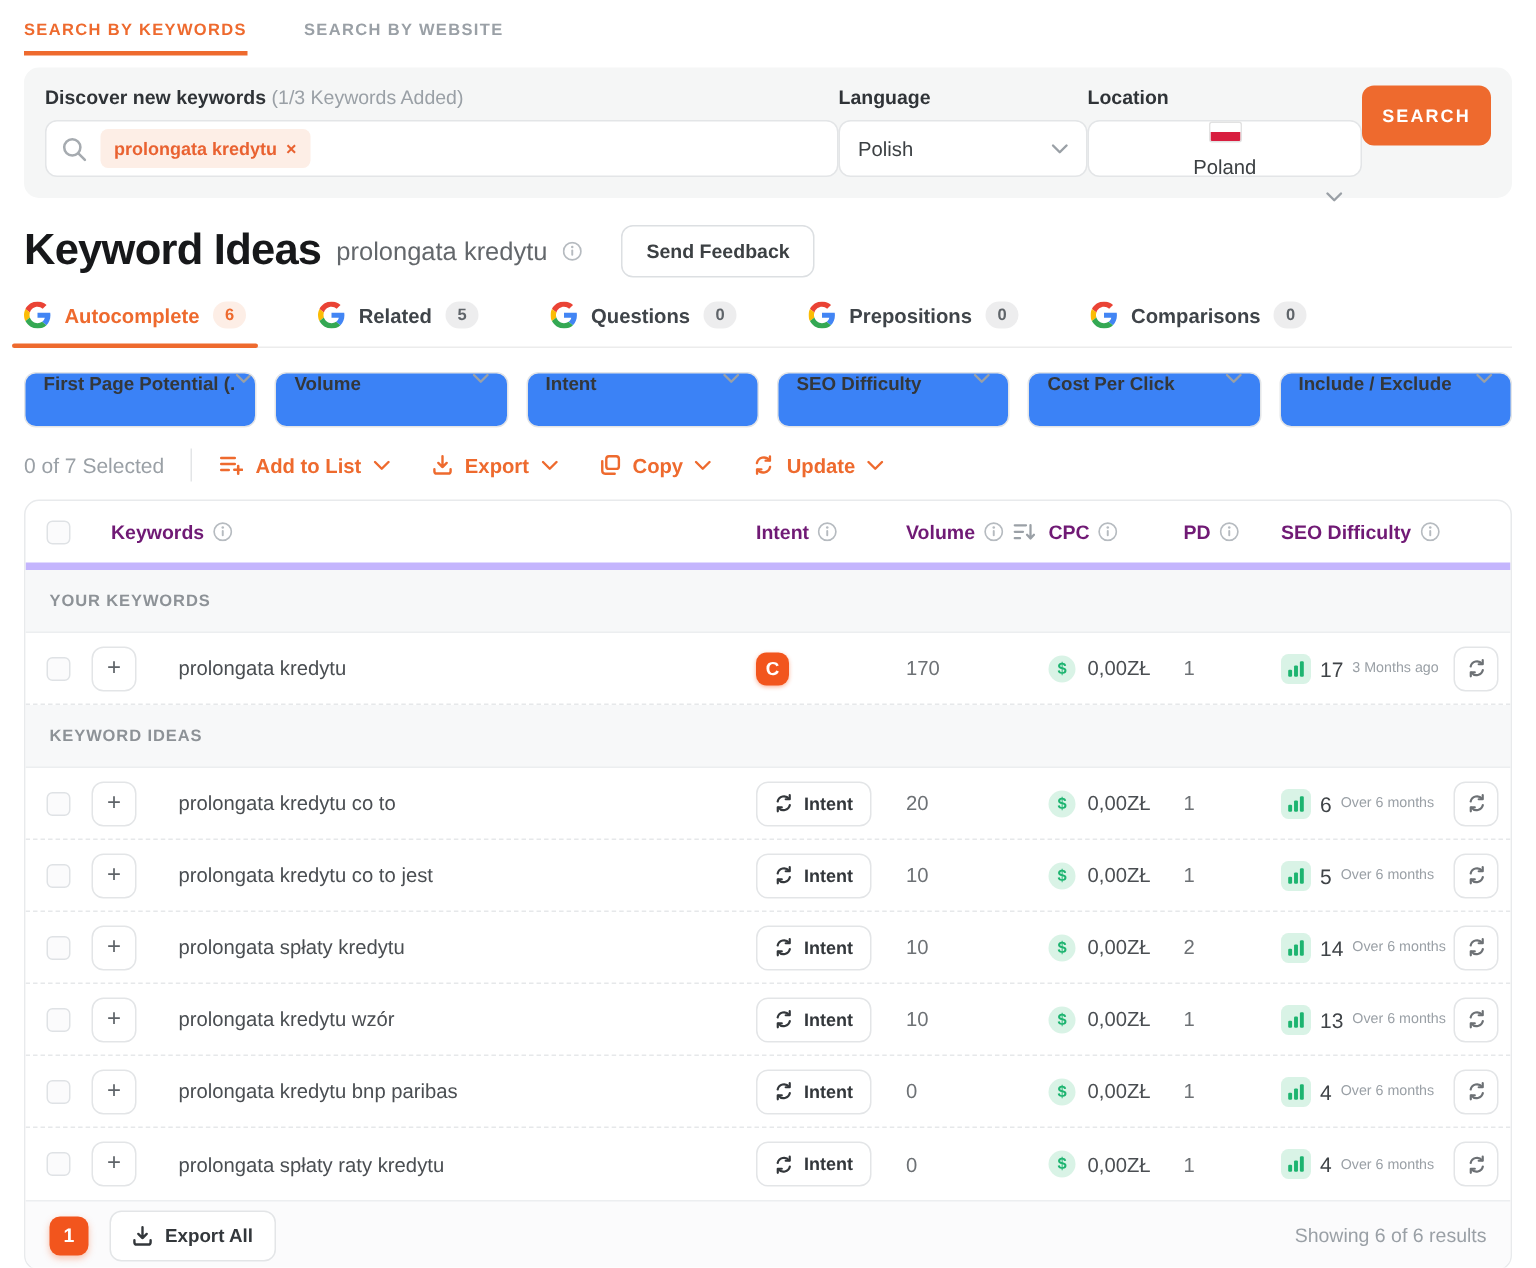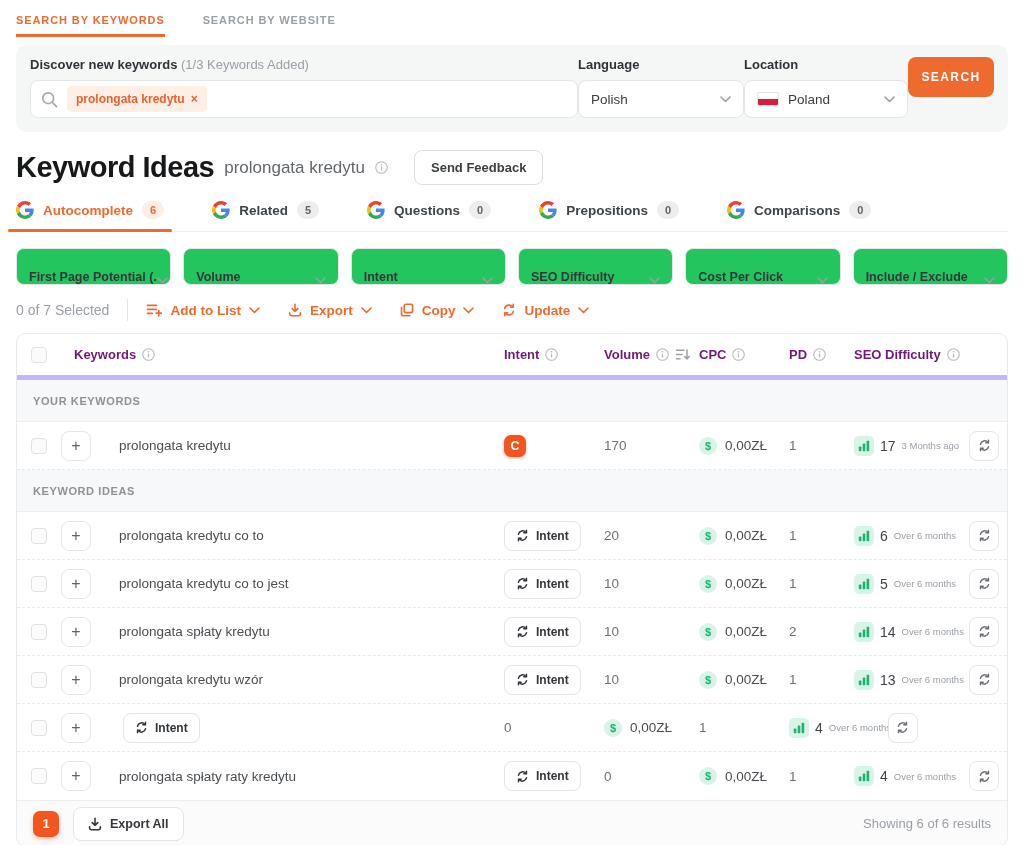--- a/index.html
+++ b/index.html
@@ -25,21 +25,21 @@
   .col-keywords{flex:1;}
   .panel-label{font-size:13px;font-weight:bold;color:#2f3337;margin-bottom:8px;}
   .panel-label .note{font-weight:normal;color:var(--muted);}
   .search-box{height:38px;background:#fff;border:1px solid var(--border);border-radius:8px;
               display:flex;align-items:center;padding:0 10px;gap:9px;}
   .chip{display:inline-flex;align-items:center;gap:6px;background:var(--chip-bg);color:#e96231;
         font-size:12px;font-weight:bold;padding:6px 9px;border-radius:5px;}
   .chip-x{cursor:pointer;font-size:12px;}
   .select{height:38px;background:#fff;border:1px solid var(--border);border-radius:8px;
           display:flex;align-items:center;padding:0 12px;gap:9px;font-size:13.5px;color:var(--text);cursor:pointer;}
-  .col-lang .select{width:166px;} .col-loc .select{width:164px;}
+  .col-lang .select{width:166px;} .col-loc .select{width:183px;flex-direction:column;}
   .select .chev{margin-left:auto;color:var(--muted);}
   .flag{width:22px;height:14px;border-radius:2px;overflow:hidden;display:inline-block;
         border:1px solid #e2e2e2;flex:none;}
   .flag i{display:block;height:50%;background:#fff;}
   .flag b{display:block;height:50%;background:var(--flag-red);}
   .search-btn{height:40px;width:86px;background:var(--accent);color:#fff;border:none;border-radius:8px;
               font-family:inherit;font-weight:bold;font-size:12px;letter-spacing:1.4px;cursor:pointer;}
 
   
   .title-row{display:flex;align-items:center;margin-top:18px;gap:10px;}
@@ -54,22 +54,22 @@
         color:#3f4449;position:relative;cursor:pointer;}
   .rtab.active{color:var(--accent);}
   .rtab.active::after{content:"";position:absolute;left:-8px;right:-8px;bottom:-1px;height:3px;
                       background:var(--accent);border-radius:2px;}
   .count{background:#ededee;color:#5f6469;font-size:11px;font-weight:bold;padding:3px 8px;border-radius:10px;}
   .rtab.active .count{background:var(--chip-bg);color:var(--accent);}
   .gicon{width:18px;height:18px;}
 
   
   .filters{display:flex;gap:12px;margin-top:16px;}
-  .filter{flex:1;height:37px;background:#22c55e;border:1px solid var(--border);border-radius:8px;
-          display:flex;align-items:flex-end;padding:0 12px;font-size:12.5px;font-weight:bold;color:#33373b;
+  .filter{flex:1;height:37px;background:#3b82f6;border:1px solid var(--border);border-radius:8px;
+          display:flex;align-items:flex-start;padding:0 12px;font-size:12.5px;font-weight:bold;color:#33373b;
           white-space:nowrap;overflow:hidden;cursor:pointer;}
   .filter .chev{margin-left:auto;color:var(--muted);flex:none;}
 
   
   .actions-row{display:flex;align-items:center;margin-top:14px;gap:18px;}
   .sel-count{font-size:14px;color:var(--muted);}
   .vdiv{width:1px;height:22px;background:var(--border);}
   .action-items{display:flex;gap:28px;align-items:center;}
   .action{display:flex;align-items:center;gap:8px;color:var(--accent);font-size:13.5px;font-weight:bold;cursor:pointer;}
 
@@ -678,20 +678,21 @@
                 </svg>
               </span>
             </button>
           </div>
   </div>
         <div class="grid-row data-row">
     <div class="c-check">
             <span class="checkbox"></span>
           </div>
     <div><button class="add-btn"><span class="icn">+</span></button></div>
+    <div class="c-kw"><span class="kw-text">prolongata kredytu bnp paribas</span></div>
     <div class="c-intent"><button class="intent-btn">
               <span class="icn">
                 <svg width="13" height="13" viewBox="0 0 16 16">
                   <path d="M3 6.5A5.3 5.3 0 0 1 12.4 4.4" fill="none" stroke="currentColor" stroke-width="1.8" stroke-linecap="round"></path>
                   <path d="M12.9 1.4v3.3H9.6" fill="none" stroke="currentColor" stroke-width="1.8" stroke-linecap="round" stroke-linejoin="round"></path>
                   <path d="M13 9.5A5.3 5.3 0 0 1 3.6 11.6" fill="none" stroke="currentColor" stroke-width="1.8" stroke-linecap="round"></path>
                   <path d="M3.1 14.6v-3.3h3.3" fill="none" stroke="currentColor" stroke-width="1.8" stroke-linecap="round" stroke-linejoin="round"></path>
                 </svg>
               </span>
               <span>Intent</span>

